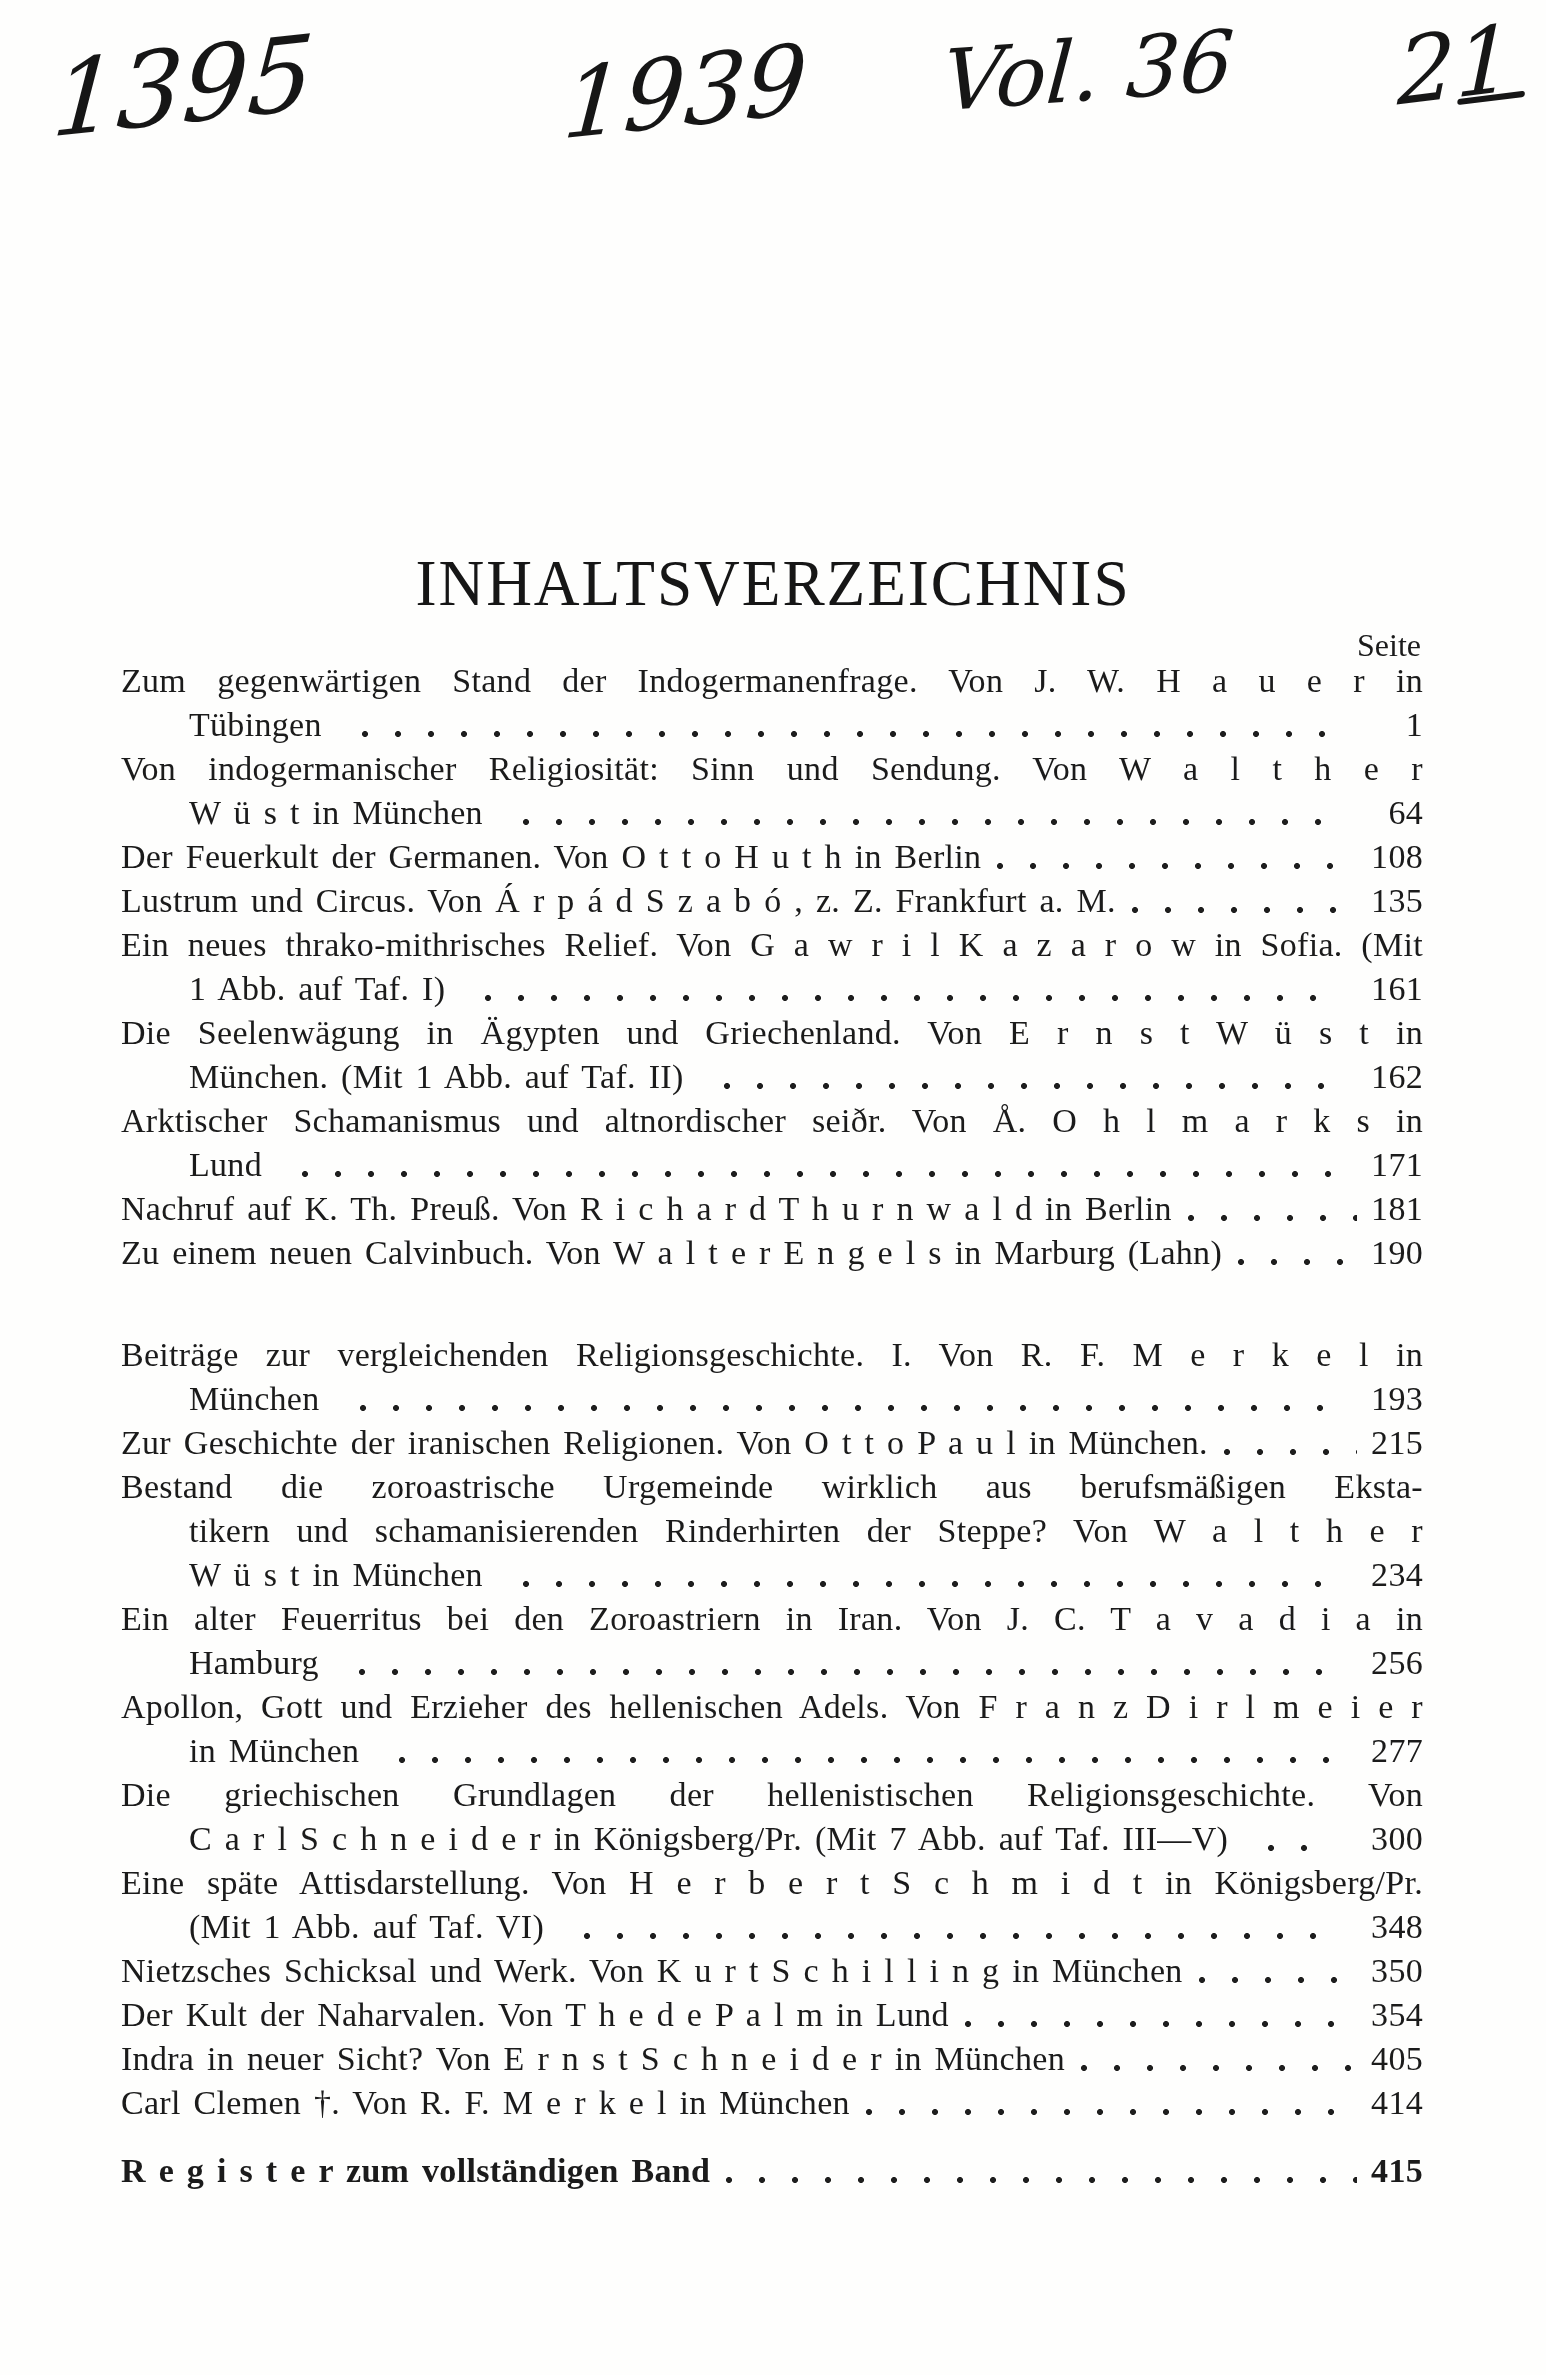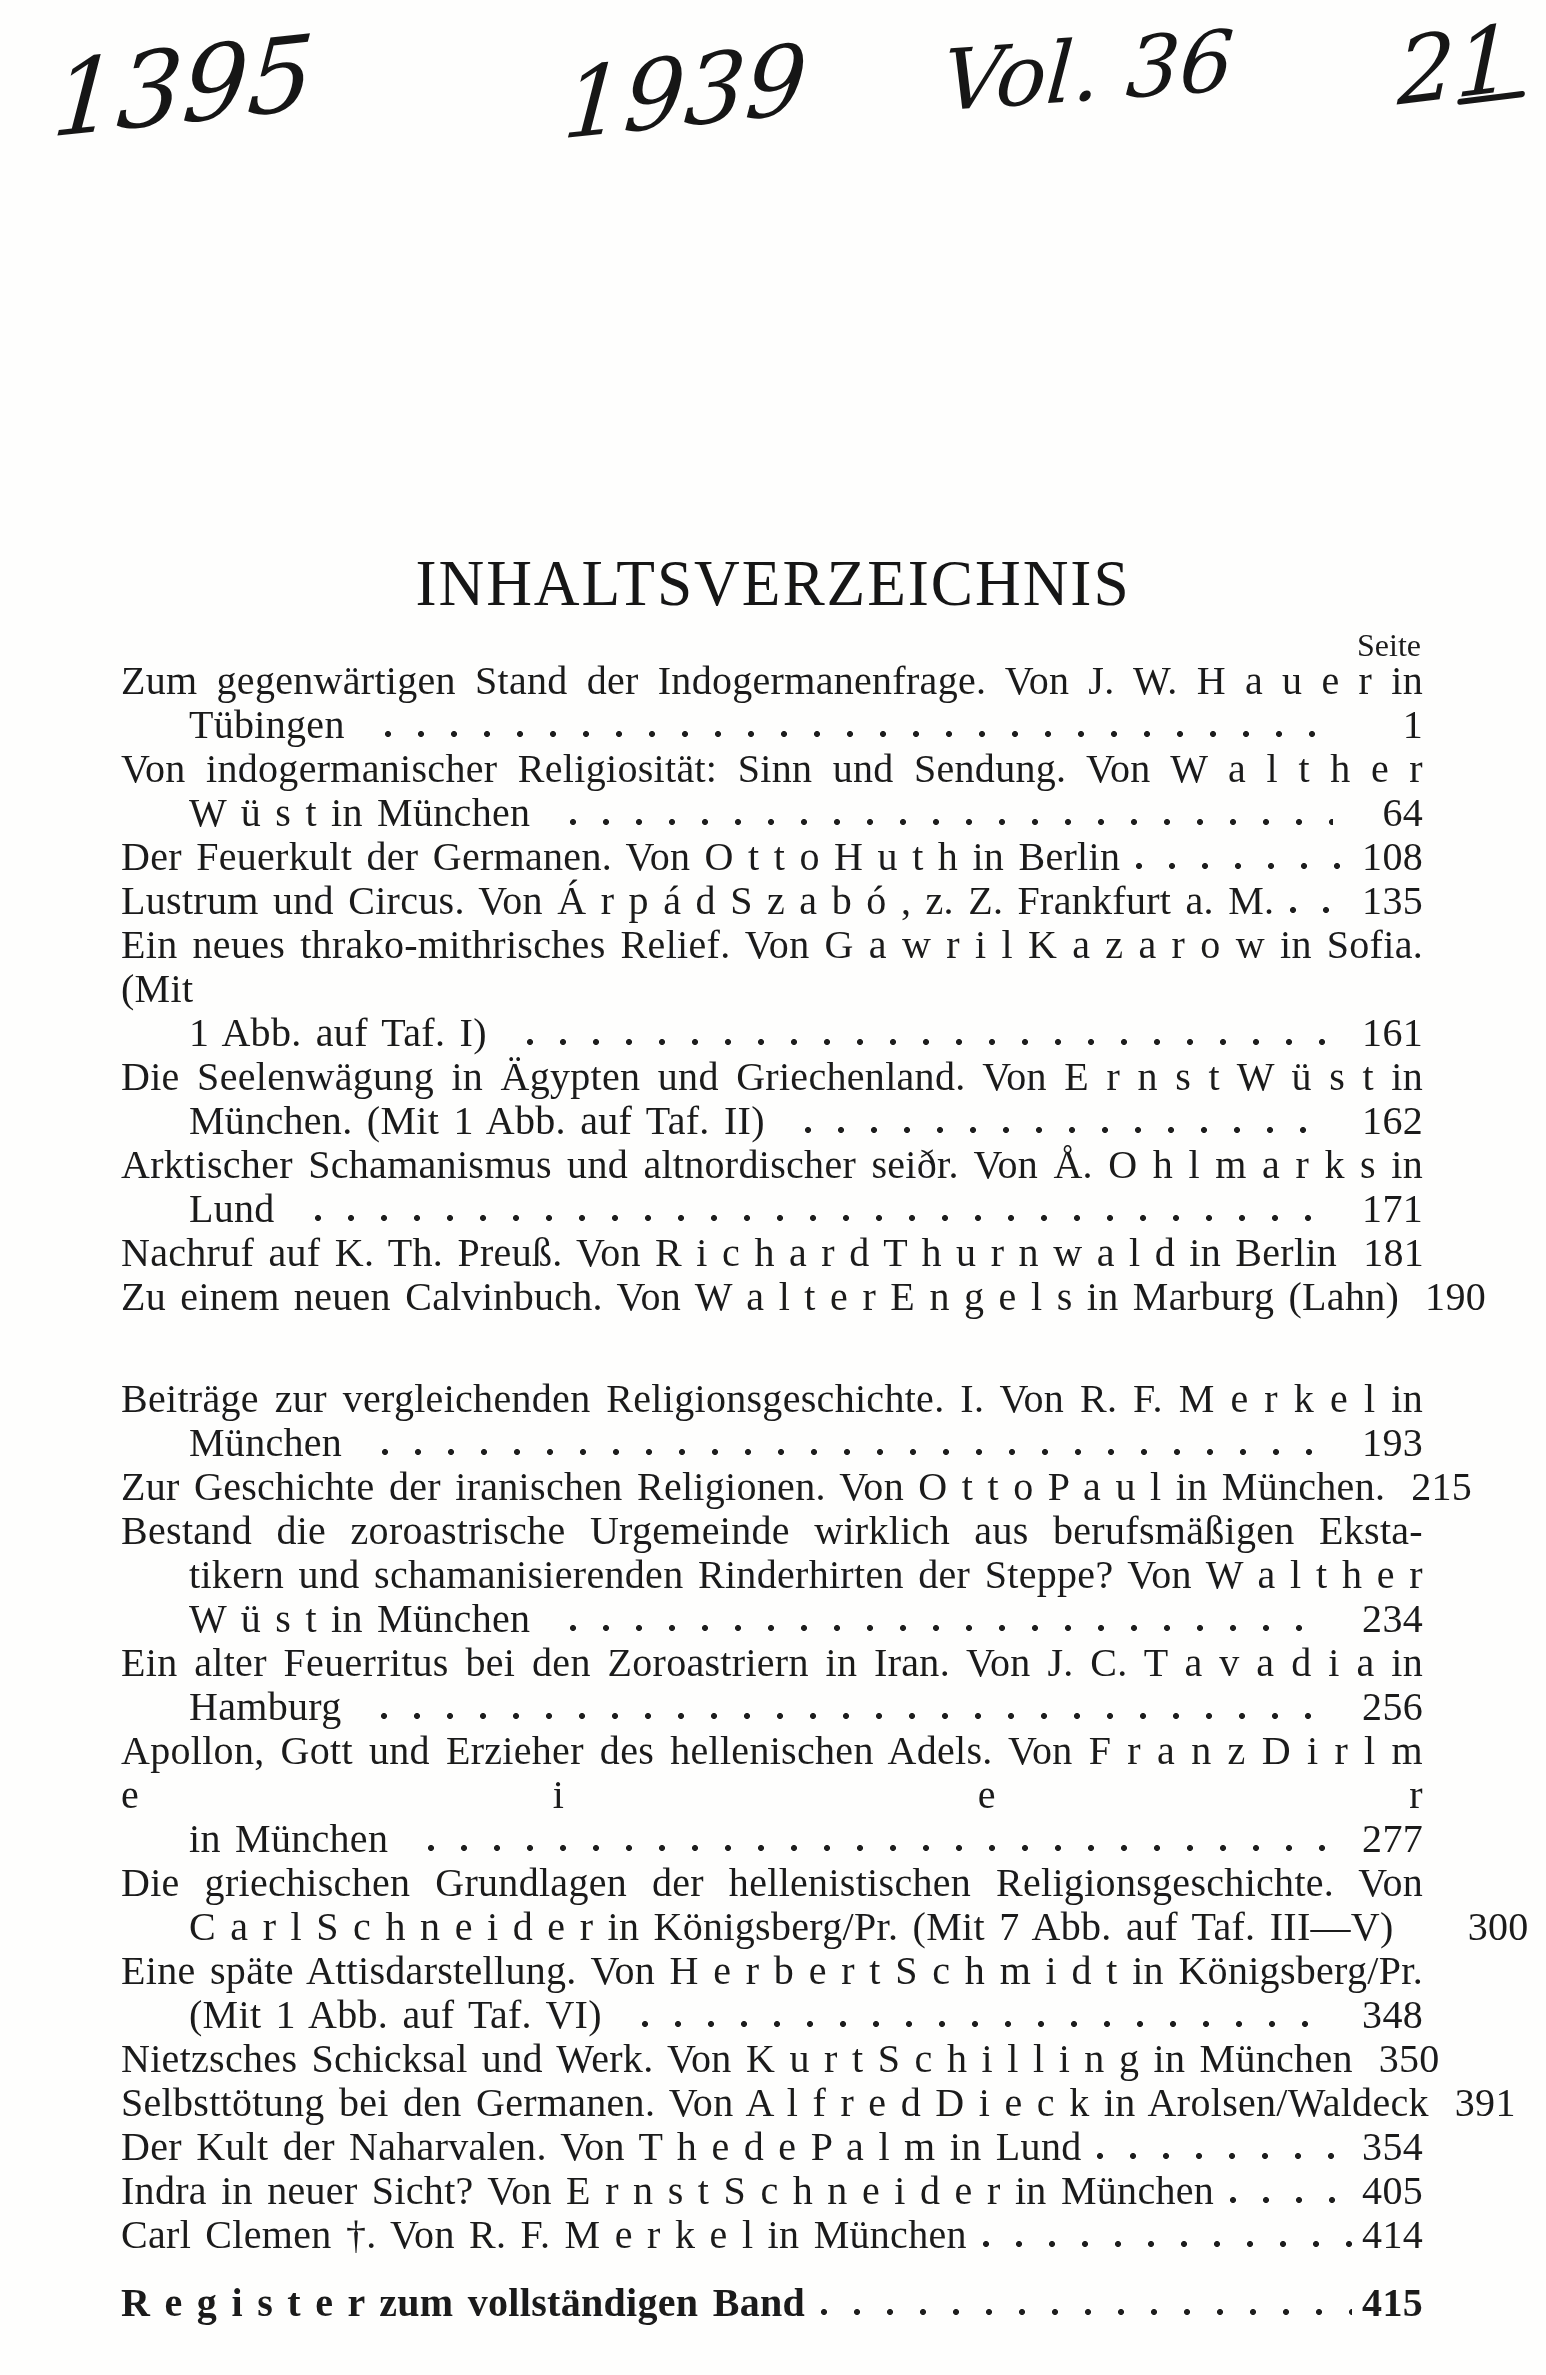--- a/index.html
+++ b/index.html
@@ -69,21 +69,21 @@
     position: absolute;
     top: 659px;
     left: 121px;
     right: 123px;
   }
   .entry { margin: 0; }
   .entry.gap-large { margin-top: 58px; }
   .entry.gap-small { margin-top: 24px; font-weight: bold; }
 
   .line {
-    font-size: 40px;
+    font-size: 34px;
     line-height: 44px;
     word-spacing: 4px;
     letter-spacing: 0.3px;
   }
   .line.fill {
     text-align: justify;
     text-align-last: justify;
   }
   .line.indent { padding-left: 68px; gap: 24px; }
   .line.last {
@@ -249,27 +249,20 @@
       </div>
       <div class="entry">
         <div class="line last">
           <span class="entry-text">Nietzsches Schicksal und Werk. Von K u r t S c h i l l i n g in München</span>
           <span class="leader"></span>
           <span class="page-num">350</span>
         </div>
       </div>
       <div class="entry">
         <div class="line last">
-          <span class="entry-text">Selbsttötung bei den Germanen. Von A l f r e d D i e c k in Arolsen/Waldeck</span>
-          <span class="leader"></span>
-          <span class="page-num">391</span>
-        </div>
-      </div>
-      <div class="entry">
-        <div class="line last">
           <span class="entry-text">Der Kult der Naharvalen. Von T h e d e P a l m in Lund</span>
           <span class="leader"></span>
           <span class="page-num">354</span>
         </div>
       </div>
       <div class="entry">
         <div class="line last">
           <span class="entry-text">Indra in neuer Sicht? Von E r n s t S c h n e i d e r in München</span>
           <span class="leader"></span>
           <span class="page-num">405</span>

